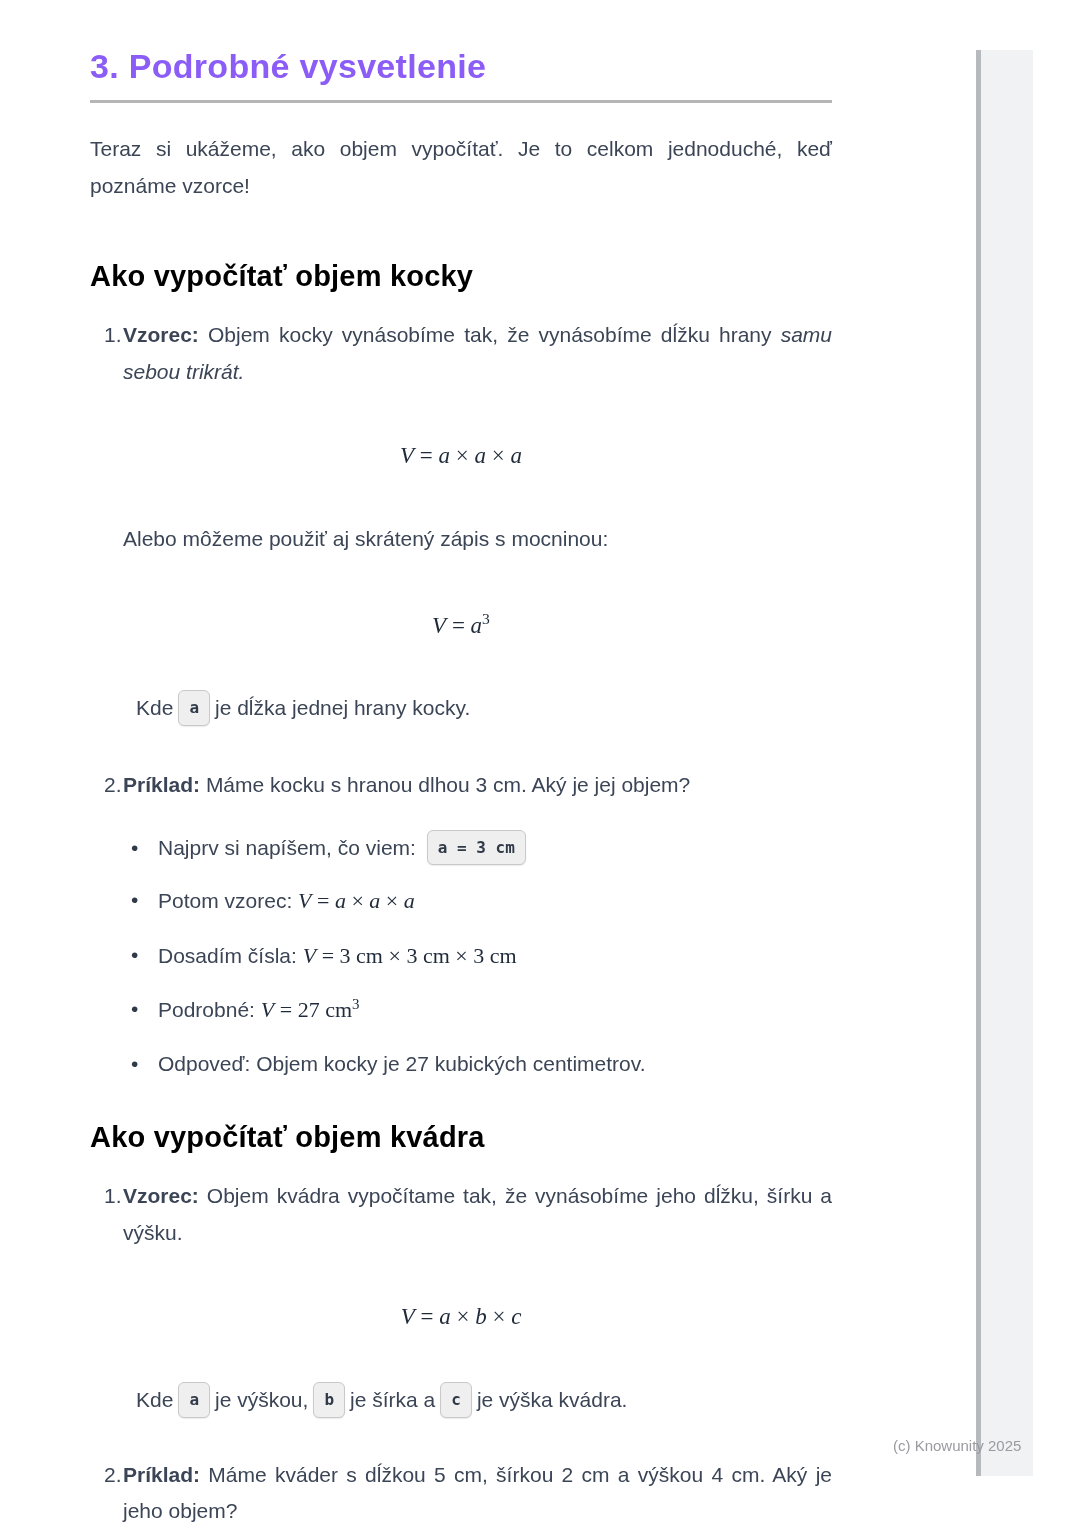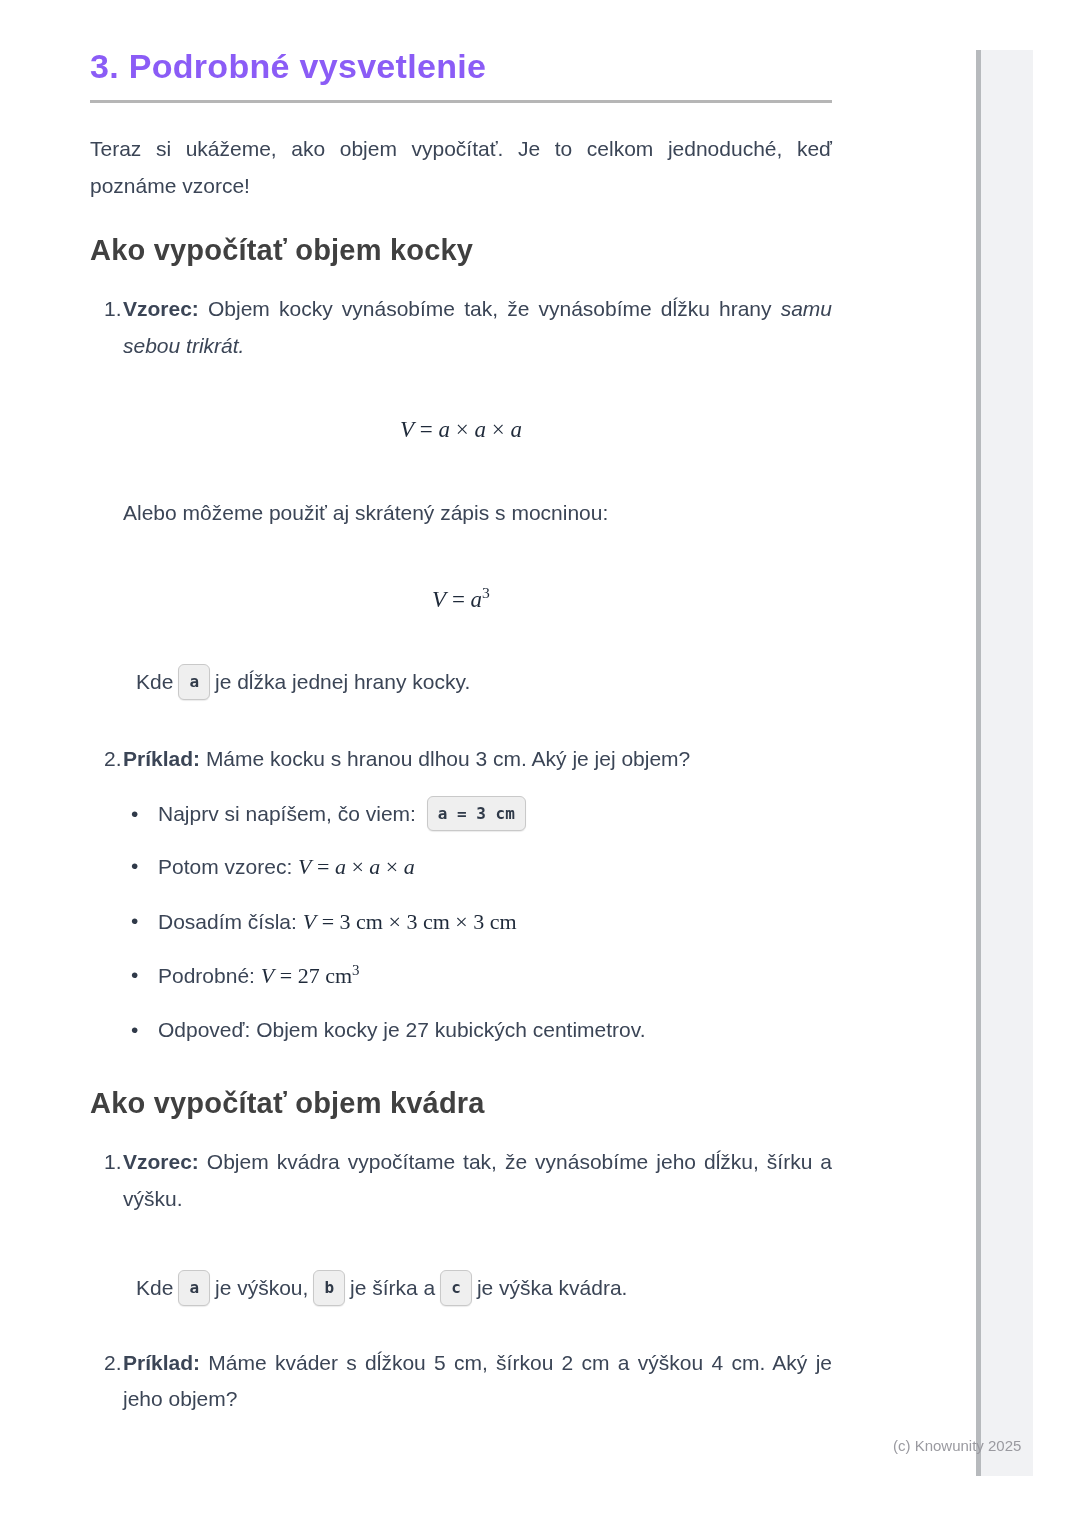--- a/index.html
+++ b/index.html
@@ -14,21 +14,21 @@
     margin:0; font-size:34px; font-weight:700; color:#8b5cf6;
     letter-spacing:0.3px; line-height:1.2;
   }
   .title-rule { height:3px; background:#b6b6b6; margin-top:13px; }
 
   p.intro {
     margin:28px 0 0; font-size:21px; line-height:1.75; text-align:justify;
   }
 
   h2.section-heading {
-    margin:30px 0 0; font-size:29px; font-weight:700; color:#404040;
+    margin:56px 0 0; font-size:29px; font-weight:700; color:#000000;
     letter-spacing:0.2px;
   }
 
   .olitem { display:flex; margin-top:24px; font-size:21px; line-height:1.75; }
   .olnum  { flex:none; width:33px; padding-left:14px; box-sizing:border-box; }
   .oltext { flex:1; text-align:justify; }
   .oltext b { font-weight:700; }
   .oltext i { font-style:italic; }
 
   .formula {
@@ -44,21 +44,21 @@
   .kde-line { margin:52px 0 0 46px; font-size:21px; line-height:1.75; }
 
   .badge {
     display:inline-block; font-family:"DejaVu Sans Mono", monospace;
     font-weight:700; font-size:16px; color:#303a49;
     background:#efefef; border:1px solid #c9c9c9; border-radius:6px;
     padding:3px 10px; margin:0 5px; vertical-align:2px;
     box-shadow:0 1px 1px rgba(0,0,0,0.08);
   }
 
-  ul.bullets { list-style:none; margin:18px 0 0; padding:0 0 0 68px; }
+  ul.bullets { list-style:none; margin:26px 0 0; padding:0 0 0 68px; }
   ul.bullets li {
     position:relative; margin-bottom:17px; font-size:21px; line-height:1.7;
   }
   ul.bullets li::before {
     content:"\2022"; position:absolute; left:-27px; top:0; color:#303a49;
   }
 
   .scroll-track {
     position:absolute; left:976px; top:50px; width:57px; height:1426px;
     background:#f1f2f4;
@@ -140,20 +140,21 @@
     <h2 class="section-heading" style="margin-top:40px;">Ako vypočítať objem kvádra</h2>
 
     <div class="olitem">
       <span class="olnum">1.</span>
       <span class="oltext">
         <b>Vzorec:</b>
         <span>Objem kvádra vypočítame tak, že vynásobíme jeho dĺžku, šírku a výšku.</span>
       </span>
     </div>
 
+    <div class="formula"><i>V</i> = <i>a</i> × <i>b</i> × <i>c</i></div>
 
     <div class="kde-line">
       <span>Kde</span><span class="badge">a</span><span>je výškou,</span><span class="badge">b</span><span>je šírka a</span><span class="badge">c</span><span>je výška kvádra.</span>
     </div>
 
     <div class="olitem" style="margin-top:38px;">
       <span class="olnum">2.</span>
       <span class="oltext">
         <b>Príklad:</b>
         <span>Máme kváder s dĺžkou 5 cm, šírkou 2 cm a výškou 4 cm. Aký je jeho objem?</span>

